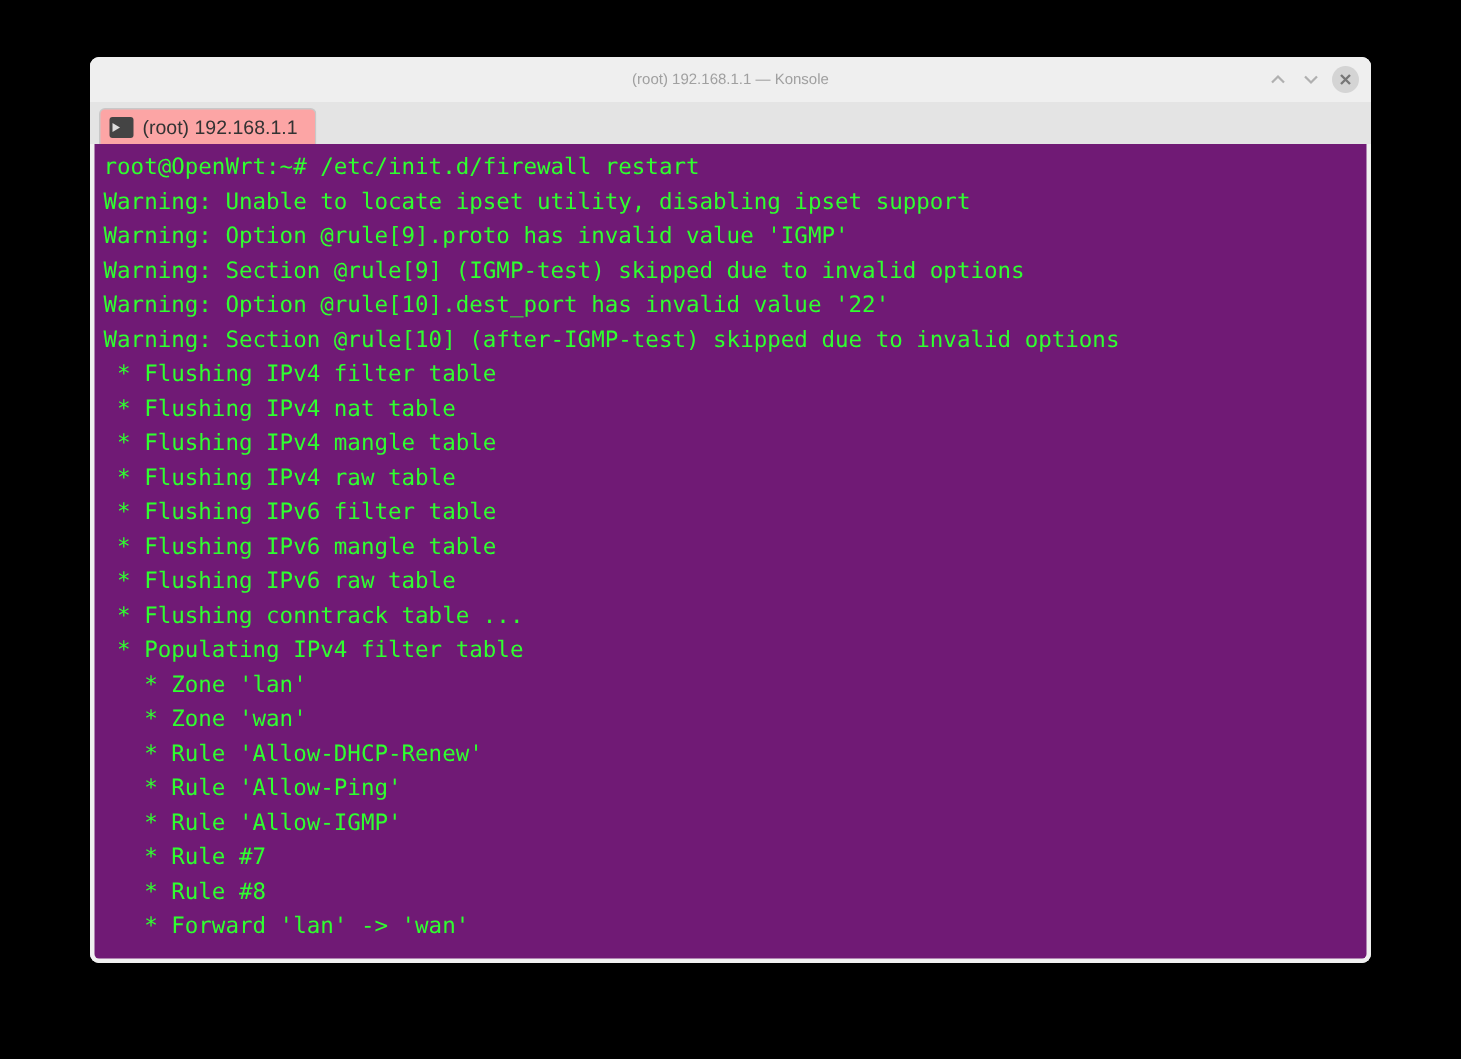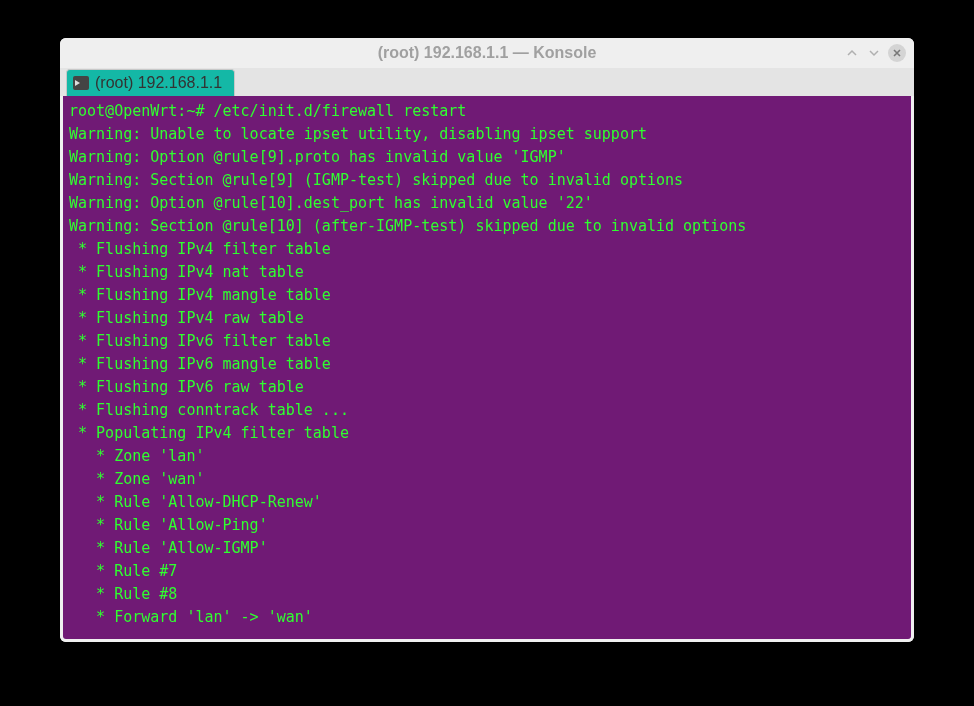--- a/index.html
+++ b/index.html
@@ -27,22 +27,22 @@
       display: flex;
       align-items: center;
       justify-content: center;
       position: relative;
       background: #efefef;
       border-top-left-radius: 6px;
       border-top-right-radius: 6px;
     }
     .titlebar-title {
       color: #a0a0a0;
-      font-size: 16px;
-      font-weight: bold;
+      font-size: 10px;
+      font-weight: normal;
     }
     .titlebar-controls {
       position: absolute;
       right: 8px;
       top: 6px;
       display: flex;
       align-items: center;
       gap: 6px;
     }
     .tbtn {
@@ -64,30 +64,30 @@
     }
     .tbtn svg { width: 12px; height: 12px; }
     .tabbar {
       height: 28px;
       background: #e4e4e4;
       display: flex;
       align-items: flex-end;
       padding: 0 6px;
     }
     .tab {
-      background: #14b8a6;
+      background: #fca5a5;
       border: 1px solid #c8c8c8;
       border-bottom: none;
       border-top-left-radius: 4px;
       border-top-right-radius: 4px;
       padding: 4px 12px 4px 6px;
       display: flex;
       align-items: center;
       gap: 6px;
-      font-size: 16px;
+      font-size: 13px;
       color: #333;
       cursor: pointer;
     }
     .tab-icon {
       width: 16px;
       height: 14px;
       background: #444;
       border-radius: 2px;
       position: relative;
       display: flex;

